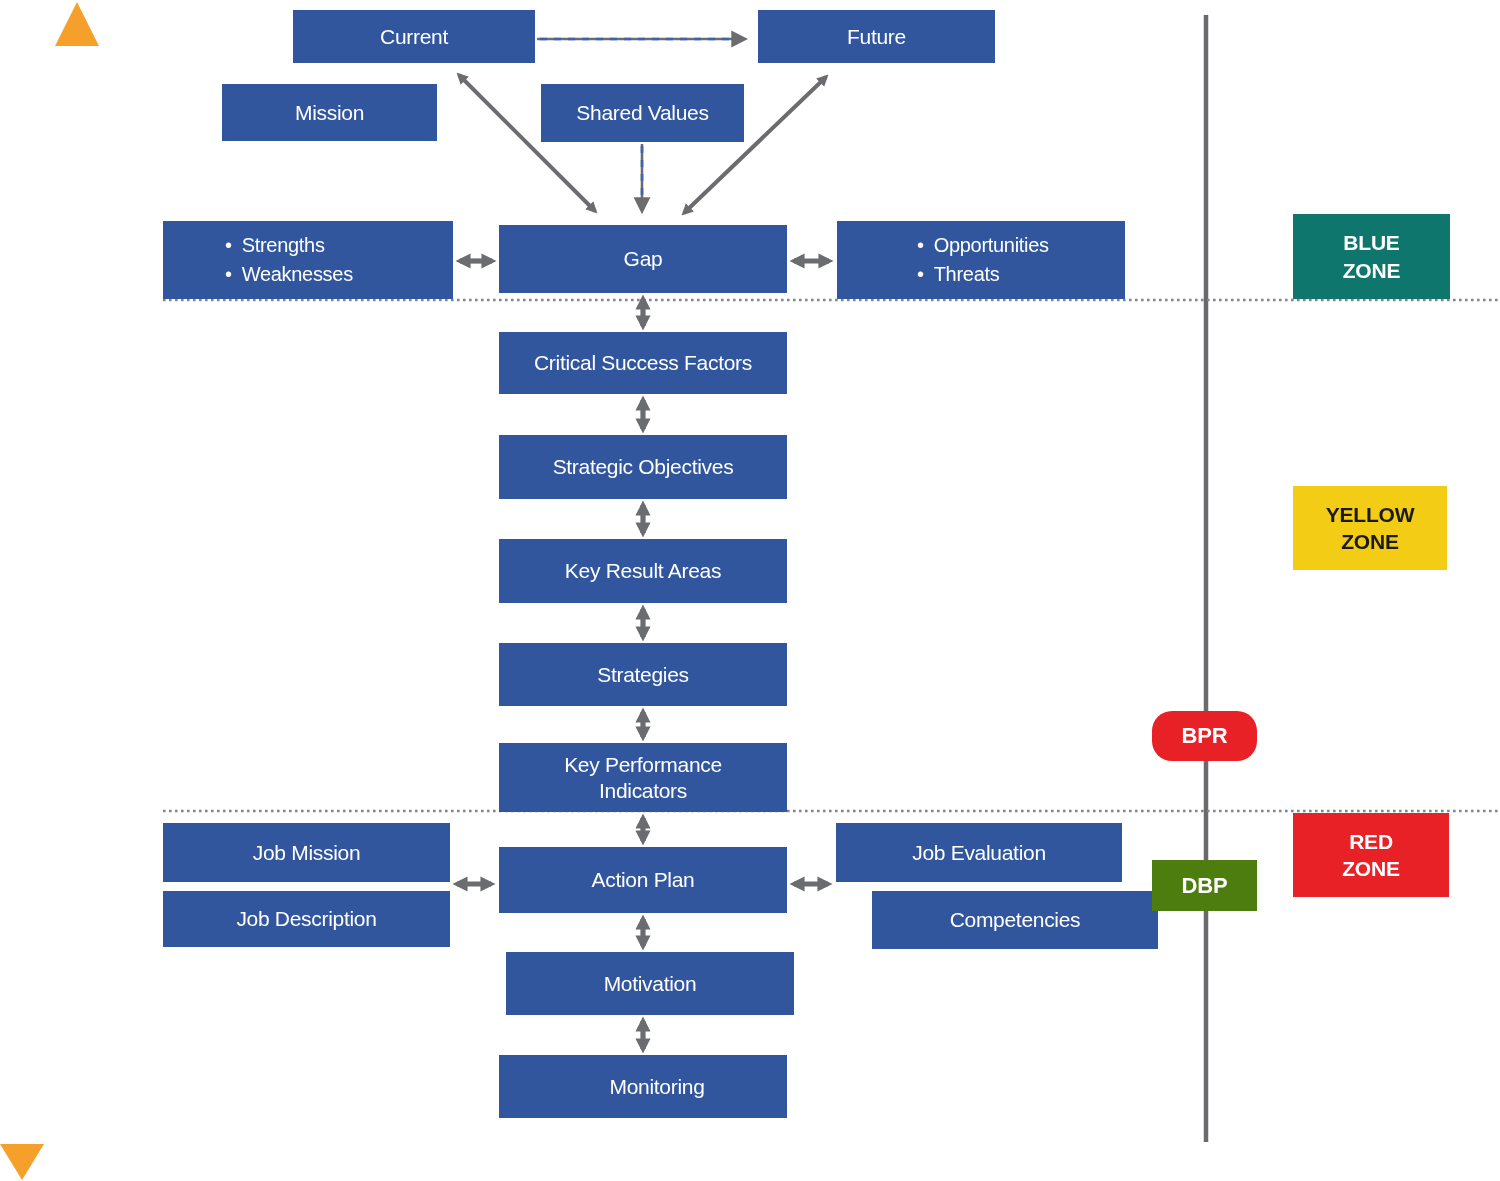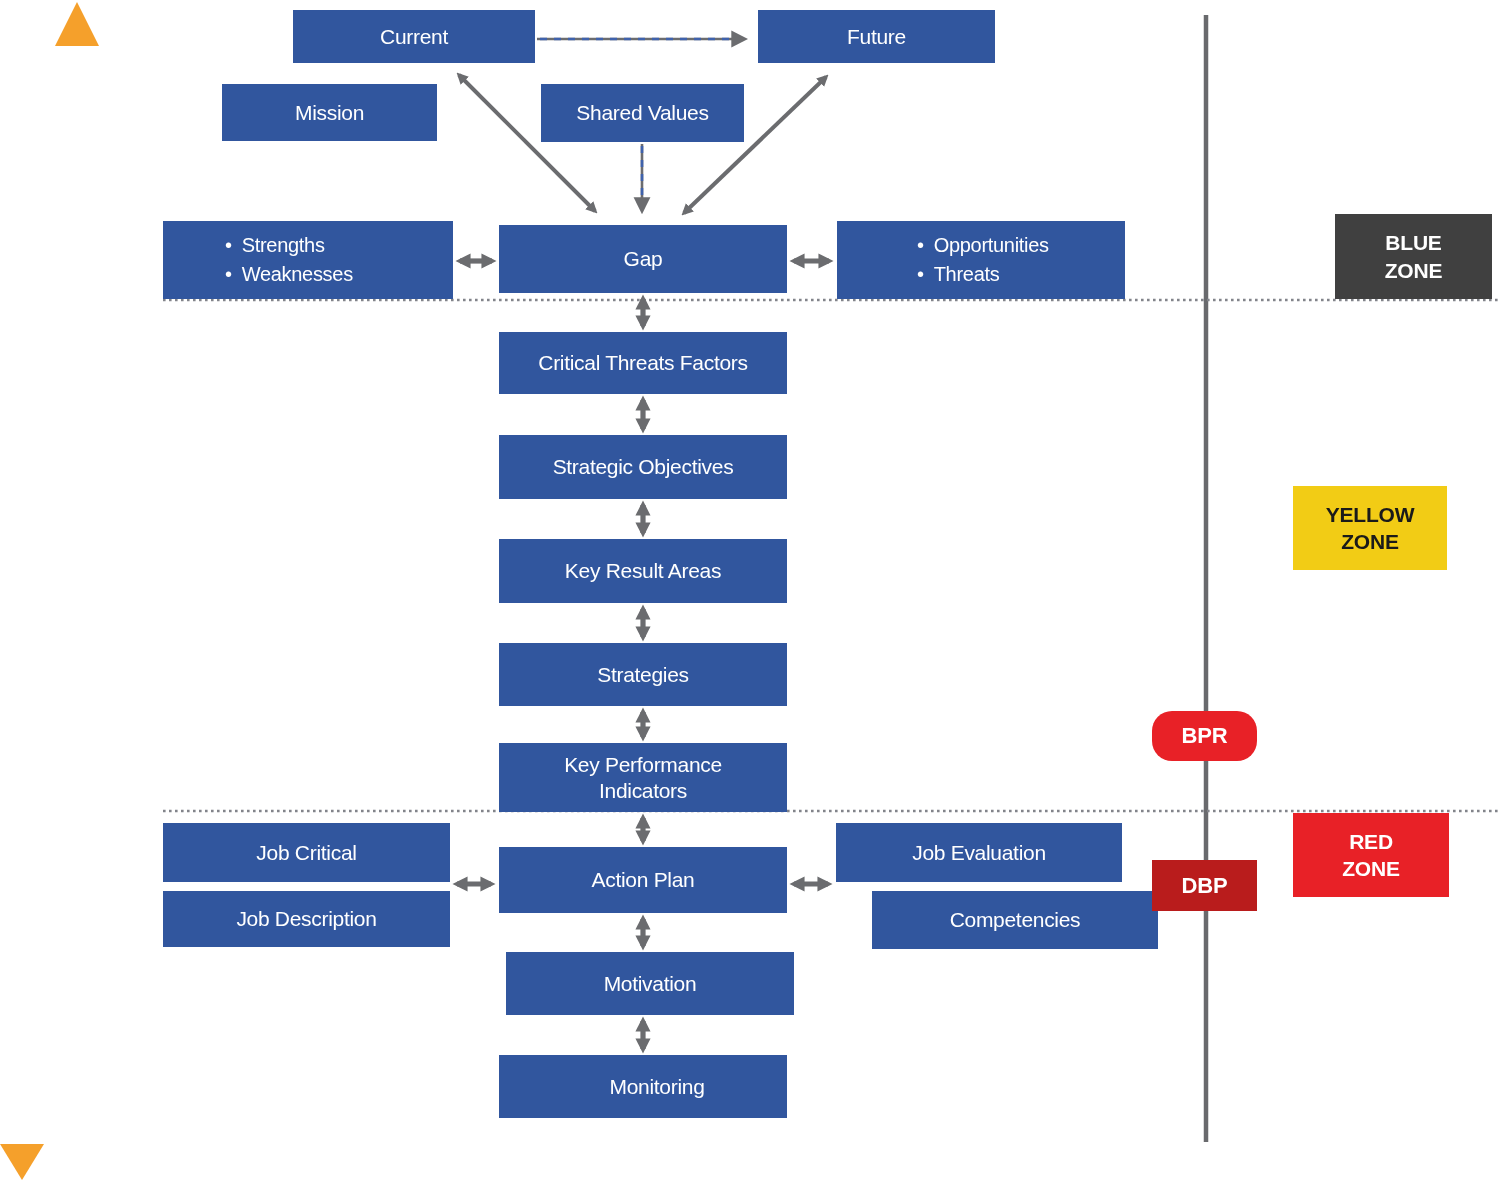--- a/index.html
+++ b/index.html
@@ -138,41 +138,41 @@
     <div class="brow">
       <span class="bdot">•</span>
       <span>Opportunities</span>
     </div>
     <div class="brow">
       <span class="bdot">•</span>
       <span>Threats</span>
     </div>
   </div>
 
-  <div class="zone" style="left:1335px;top:214px;width:157px;height:85px;background:#404040;">
+  <div class="zone" style="left:1293px;top:214px;width:157px;height:85px;background:#0f766e;">
     <span>BLUE</span>
     <span>ZONE</span>
   </div>
   <div class="zone" style="left:1293px;top:486px;width:154px;height:84px;background:#F2CC15;color:#1A1A1A;">
     <span>YELLOW</span>
     <span>ZONE</span>
   </div>
   <div class="zone" style="left:1293px;top:813px;width:156px;height:84px;background:#E82127;">
     <span>RED</span>
     <span>ZONE</span>
   </div>
   <div class="tag" style="left:1152px;top:711px;width:105px;height:50px;background:#E82127;border-radius:20px;">
     <span>BPR</span>
   </div>
-  <div class="tag" style="left:1152px;top:860px;width:105px;height:51px;background:#b91c1c;">
+  <div class="tag" style="left:1152px;top:860px;width:105px;height:51px;background:#4d7c0f;">
     <span>DBP</span>
   </div>
 
   <div class="bx" style="left:499px;top:332px;width:288px;height:62px;">
-    <span>Critical Threats Factors</span>
+    <span>Critical Success Factors</span>
   </div>
   <div class="bx" style="left:499px;top:435px;width:288px;height:64px;">
     <span>Strategic Objectives</span>
   </div>
   <div class="bx" style="left:499px;top:539px;width:288px;height:64px;">
     <span>Key Result Areas</span>
   </div>
   <div class="bx" style="left:499px;top:643px;width:288px;height:63px;">
     <span>Strategies</span>
   </div>
@@ -186,21 +186,21 @@
     <span>Action Plan</span>
   </div>
   <div class="bx" style="left:506px;top:952px;width:288px;height:63px;">
     <span>Motivation</span>
   </div>
   <div class="bx" style="left:499px;top:1055px;width:288px;height:63px;padding-left:28px;">
     <span>Monitoring</span>
   </div>
 
   <div class="bx" style="left:163px;top:823px;width:287px;height:59px;">
-    <span>Job Critical</span>
+    <span>Job Mission</span>
   </div>
   <div class="bx" style="left:163px;top:891px;width:287px;height:56px;">
     <span>Job Description</span>
   </div>
   <div class="bx" style="left:836px;top:823px;width:286px;height:59px;">
     <span>Job Evaluation</span>
   </div>
   <div class="bx" style="left:836px;top:891px;width:286px;height:58px;margin-left:36px;">
     <span>Competencies</span>
   </div>

